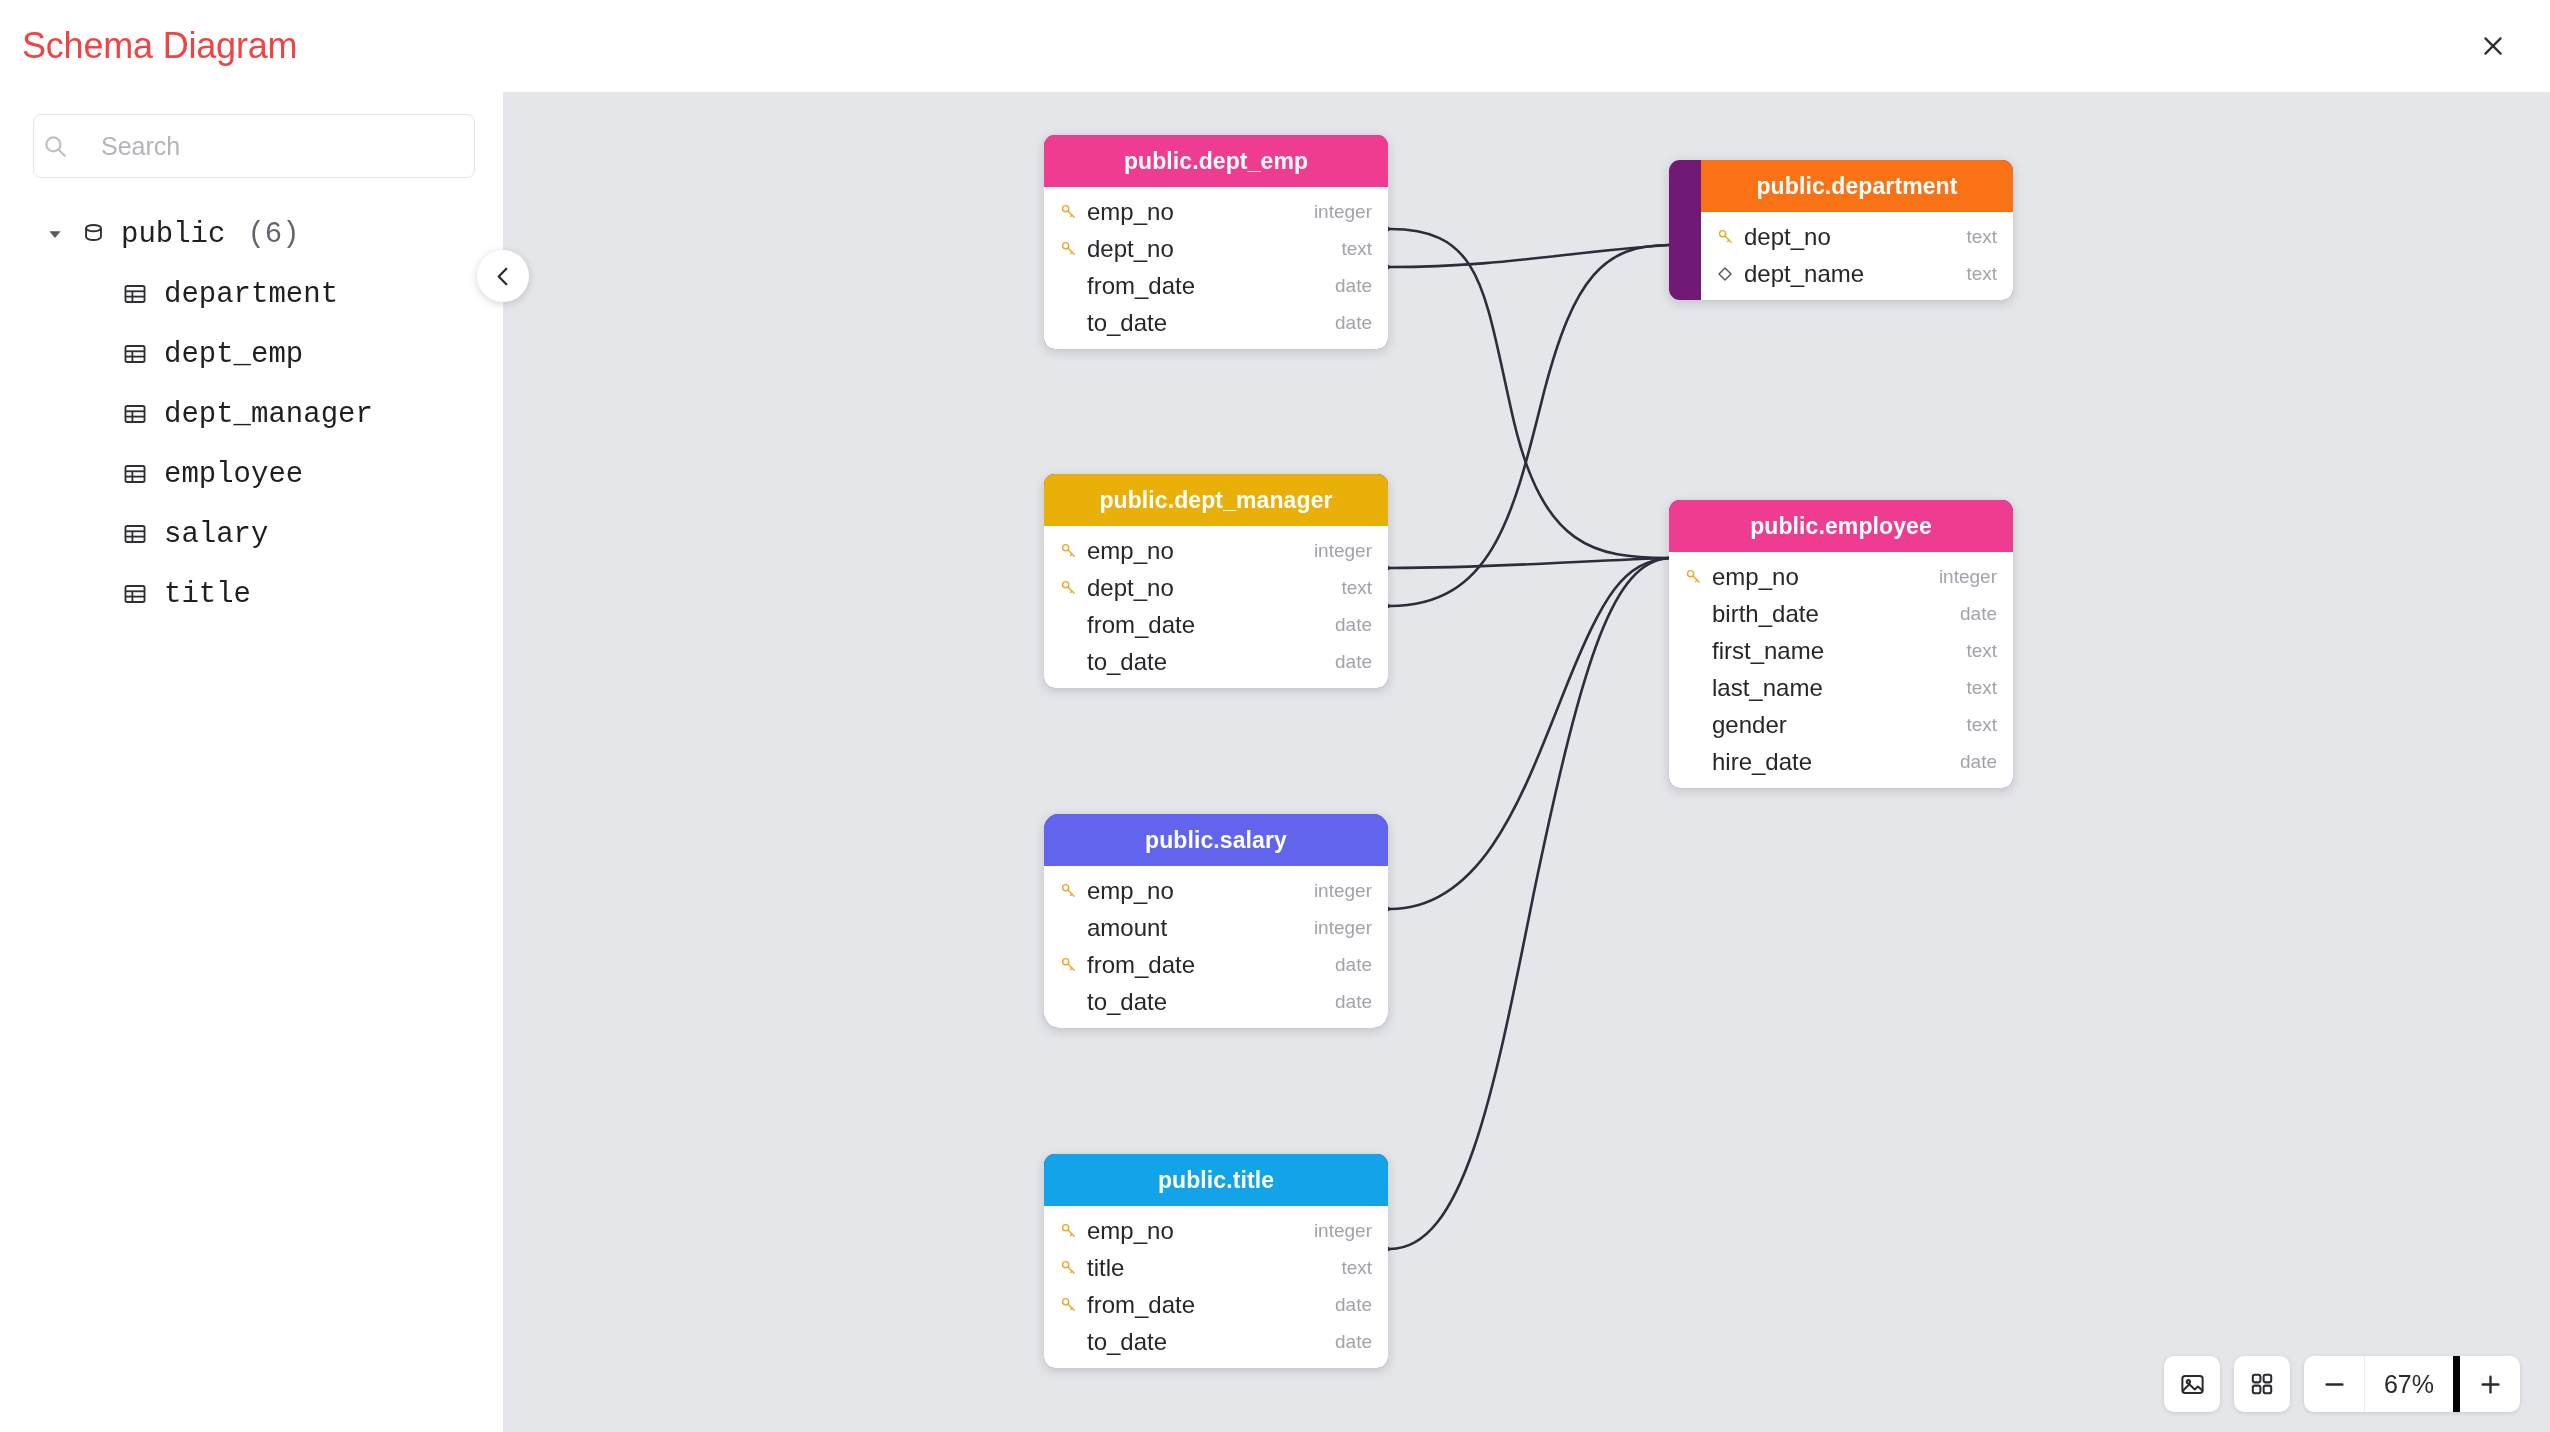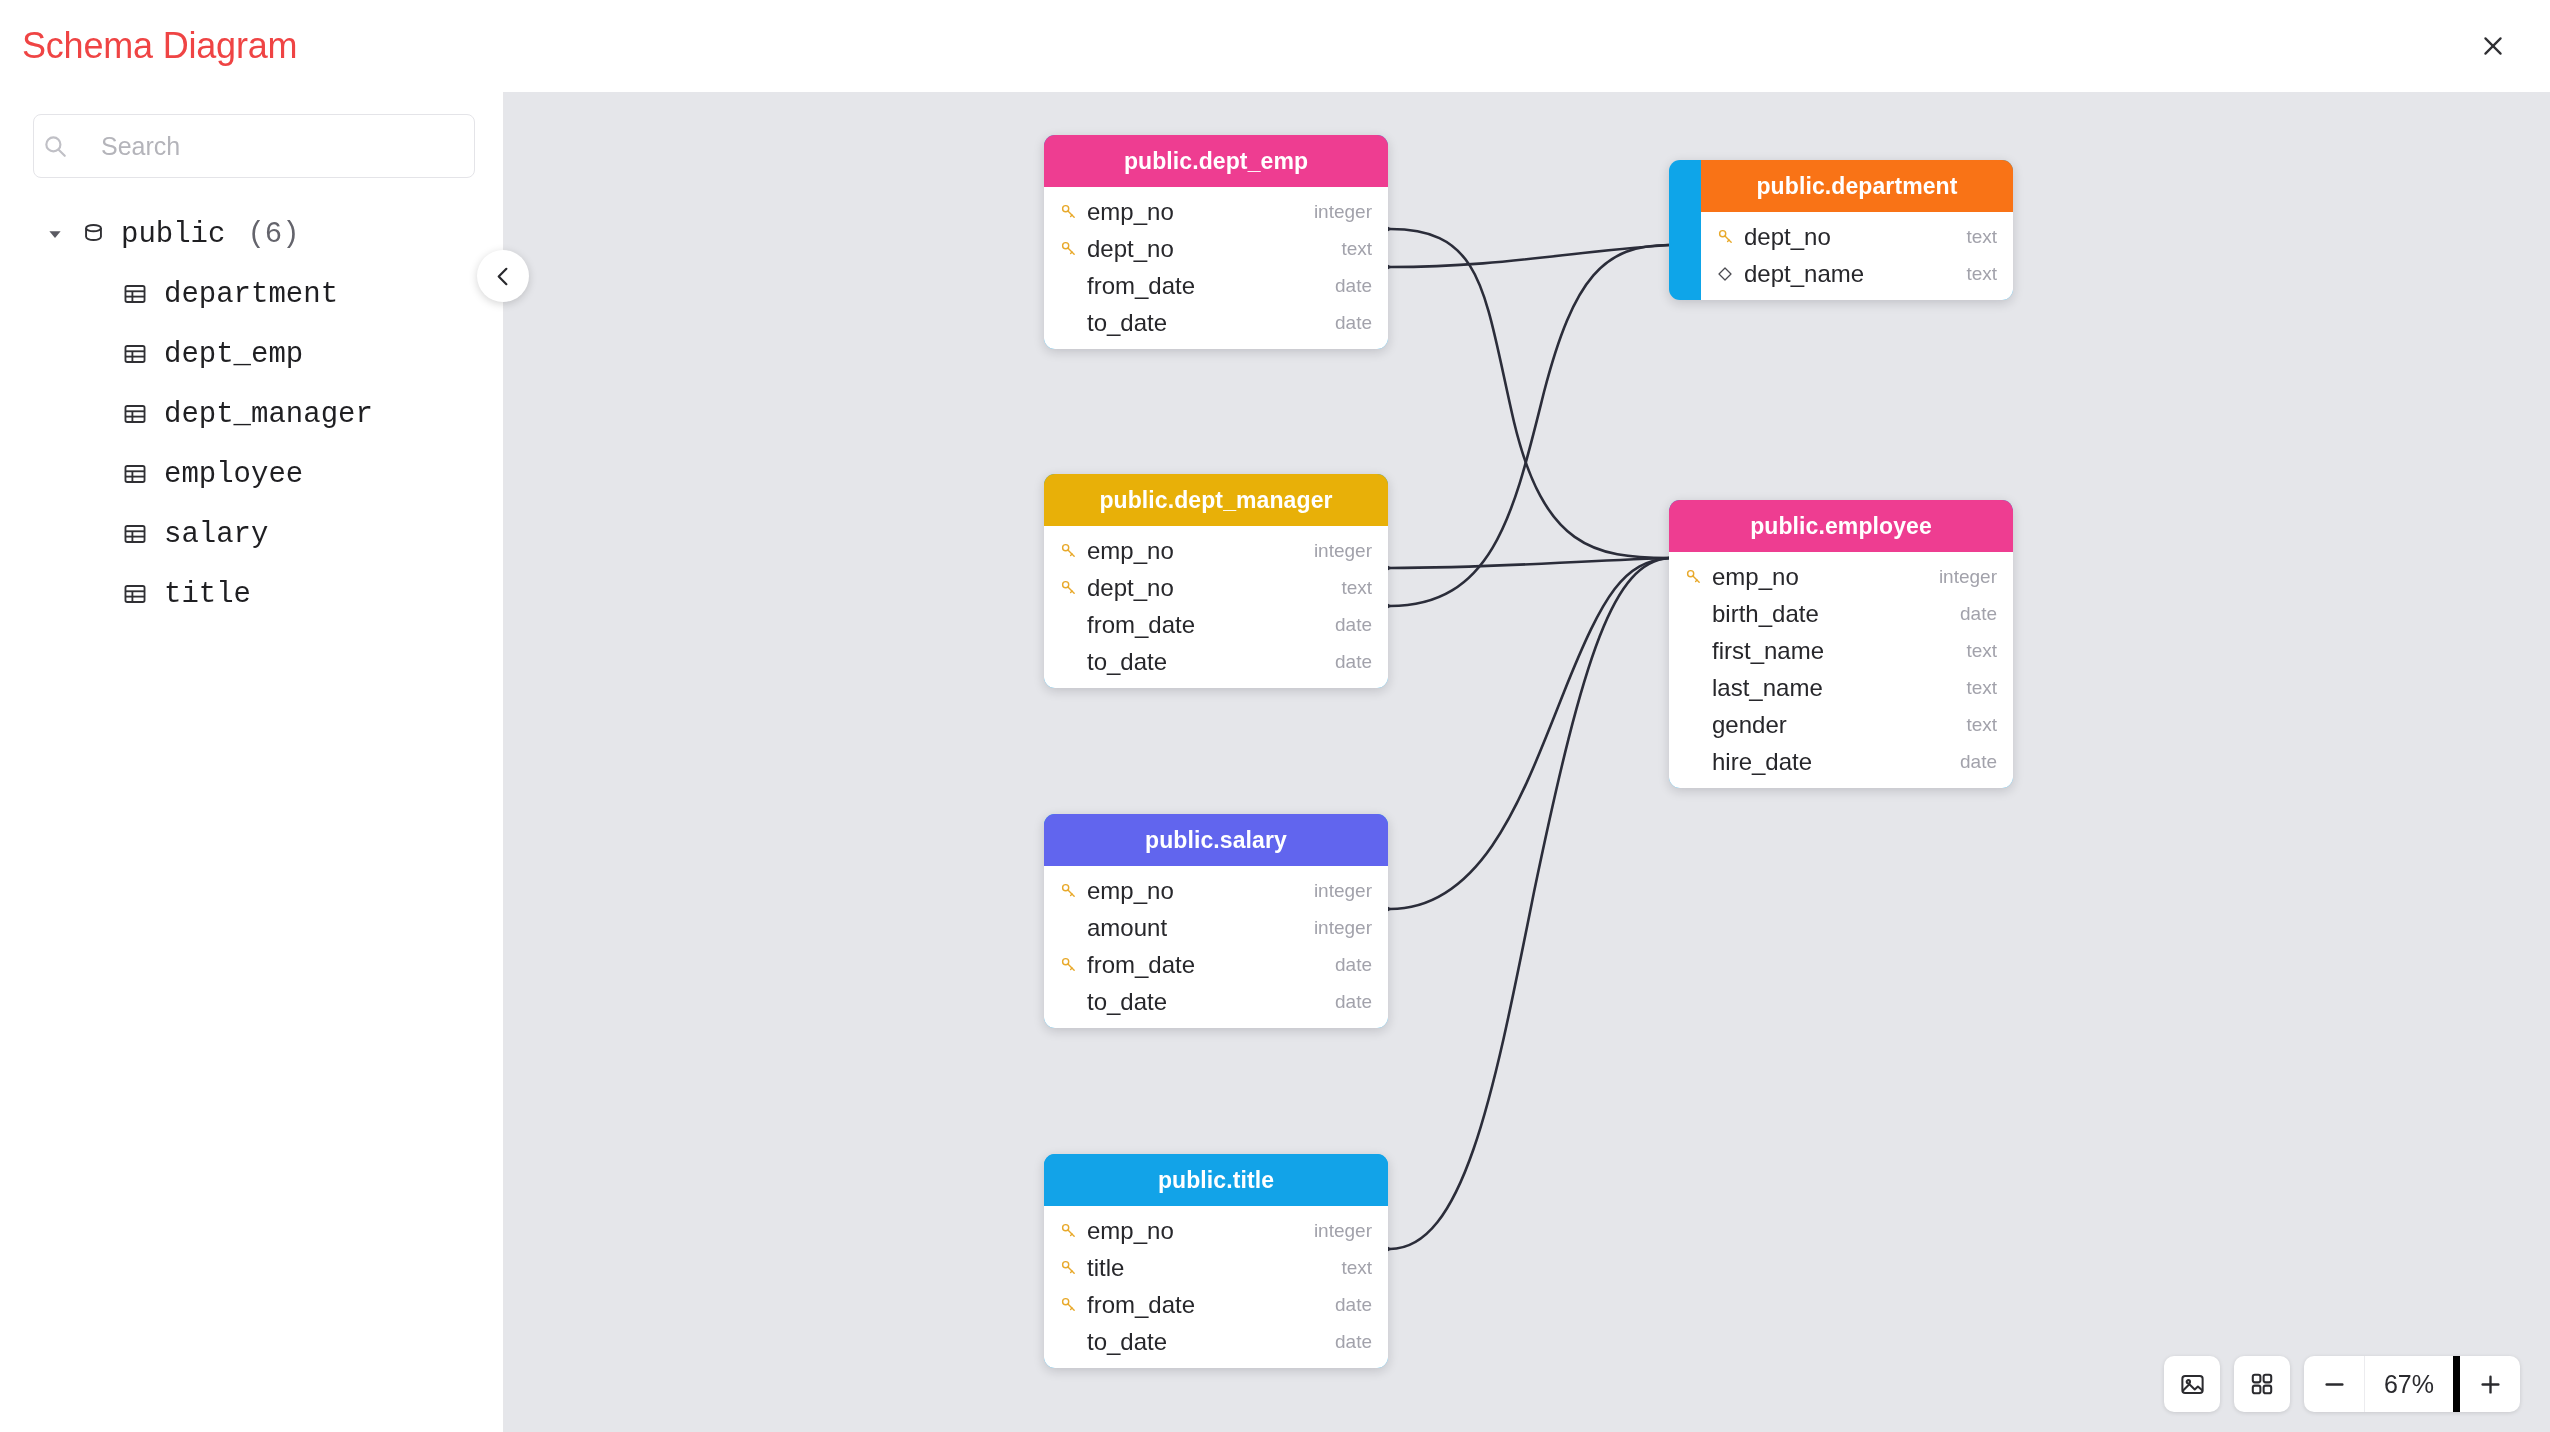--- a/index.html
+++ b/index.html
@@ -76,21 +76,21 @@
   }
 
   
   #canvas {
     flex: 1; position: relative; background: #e5e6ea; overflow: hidden;
   }
   #edges { position: absolute; inset: 0; width: 100%; height: 100%; z-index: 1; }
 
   .node {
     position: absolute; width: 344px;
-    background: #0ea5e9; border-radius: 11px;
+    background: #701a75; border-radius: 11px;
     box-shadow: 0 3px 11px rgba(16,18,32,0.17);
     overflow: hidden; z-index: 5;
     cursor: grab;
   }
   .node-header {
     height: 52px; display: flex; align-items: center; justify-content: center;
     color: #ffffff; font-size: 23px; font-weight: 700;
     letter-spacing: 0.1px;
   }
   .node-body { padding: 6px 0 8px 0; background: #fff; }
@@ -432,21 +432,21 @@
                 <span class="col-name">gender</span>
                 <span class="col-type">text</span>
               </div>
               <div class="col-row">
                 <span class="col-icon empty"></span>
                 <span class="col-name">hire_date</span>
                 <span class="col-type">date</span>
               </div>
             </div>
           </div>
-          <div class="node" style="left: 540px; top: 722px;">
+          <div class="node" style="left: 540px; top: 722px; border-radius: 15px;">
             <div class="node-header" style="background: rgb(97, 101, 238);">public.salary</div>
             <div class="node-body">
               <div class="col-row">
                 <span class="col-icon">
                   <svg width="17" height="17" viewBox="0 0 24 24" fill="none" stroke="#e8a92b" stroke-width="2" stroke-linecap="round">
                     <circle cx="8" cy="8" r="4.3"></circle>
                     <path d="M11.2 11.2 L20 20"></path>
                     <path d="M17 17 L15 19"></path>
                   </svg>
                 </span>

